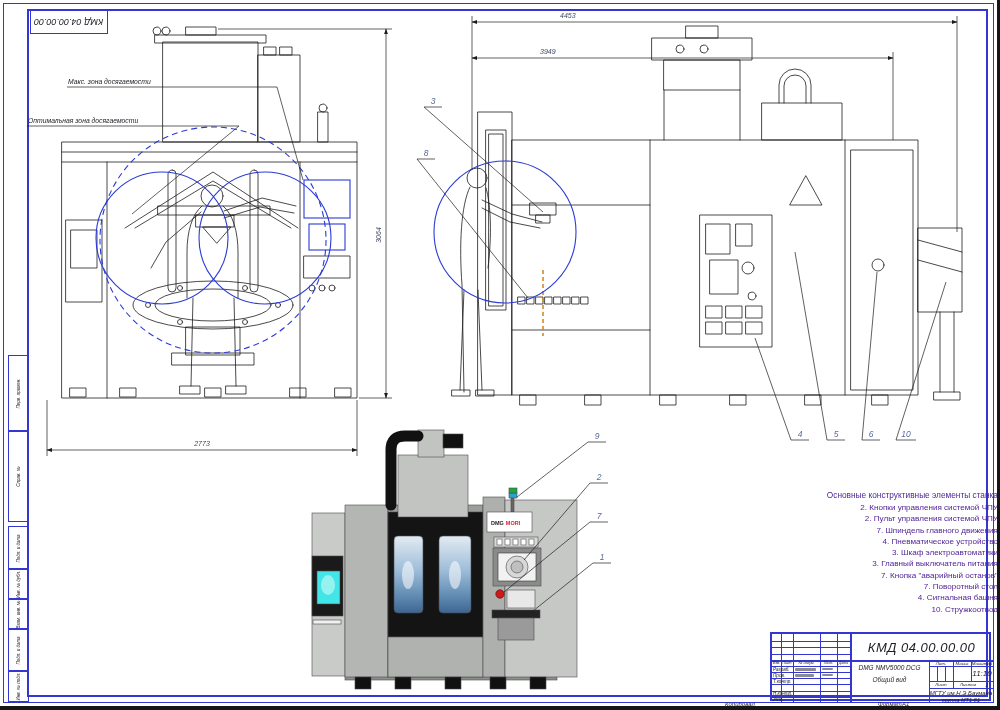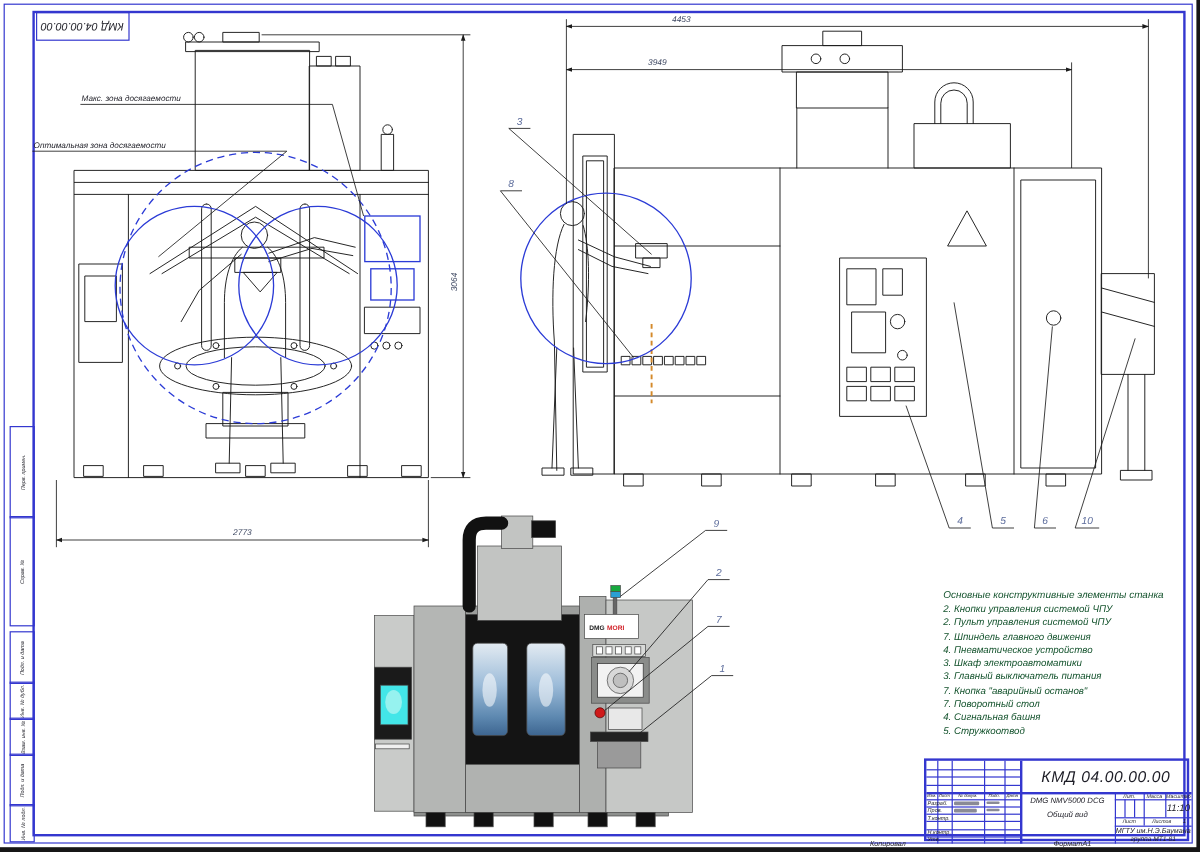--- a/index.html
+++ b/index.html
@@ -10,21 +10,21 @@
   .outer-frame{position:absolute;left:3px;top:3px;right:3px;bottom:3px;border:1px solid #3437cf;}
   .inner-frame{position:absolute;left:27px;top:9px;right:9px;bottom:9px;border:2px solid #3437cf;}
   
   .stamp{position:absolute;left:30px;top:10px;width:76px;height:22px;border:1px solid #3437cf;
          display:flex;align-items:center;justify-content:center;}
   .stamp span{transform:rotate(180deg);font-style:italic;font-size:9px;color:#23232b;white-space:nowrap;}
   
   .vcell{position:absolute;left:8px;width:19px;border:1px solid #3437cf;display:flex;align-items:center;justify-content:center;overflow:hidden;}
   .vcell span{transform:rotate(-90deg);font-size:4.5px;font-style:italic;color:#23232b;white-space:nowrap;}
   
-  .parts{position:absolute;left:786px;top:490px;width:212px;color:#14532d;font-style:italic;}
+  .parts{position:absolute;left:786px;top:490px;width:212px;color:#4c1d95;text-align:right;}
   .parts .pl-title{font-size:8.3px;margin-bottom:2px;}
   .parts .pl-item{font-size:8.1px;line-height:11.3px;white-space:nowrap;}
   
   .tb{position:absolute;left:770px;top:632px;width:221px;height:69px;border:2px solid #3437cf;box-sizing:border-box;}
   .tb .vl{position:absolute;width:1px;background:#3437cf;}
   .tb .hl{position:absolute;height:1px;background:#3437cf;}
   .tb .cell{position:absolute;display:flex;align-items:center;justify-content:center;color:#1d1d26;font-style:italic;white-space:nowrap;}
   .tb .lbl{font-size:4.4px;}
   .tb .rowlbl{justify-content:flex-start;padding-left:1px;font-size:4.6px;}
   .smudge{position:absolute;background:#8a8a96;border-radius:1px;}
@@ -334,21 +334,21 @@
     <div class="pl-title">Основные конструктивные элементы станка</div>
     <div class="pl-item">2. Кнопки управления системой ЧПУ</div>
     <div class="pl-item">2. Пульт управления системой ЧПУ</div>
     <div class="pl-item">7. Шпиндель главного движения</div>
     <div class="pl-item">4. Пневматическое устройство</div>
     <div class="pl-item">3. Шкаф электроавтоматики</div>
     <div class="pl-item">3. Главный выключатель питания</div>
     <div class="pl-item">7. Кнопка "аварийный останов"</div>
     <div class="pl-item">7. Поворотный стол</div>
     <div class="pl-item">4. Сигнальная башня</div>
-    <div class="pl-item">5. Стружкоотвод</div>
+    <div class="pl-item">10. Стружкоотвод</div>
   </div>
 
   <div class="tb">
     <div class="vl" style="left:9px;top:0;height:69px;"></div>
     <div class="vl" style="left:21px;top:0;height:69px;"></div>
     <div class="vl" style="left:48px;top:0;height:69px;"></div>
     <div class="vl" style="left:65px;top:0;height:69px;"></div>
     <div class="vl" style="left:78px;top:0;height:69px;width:2px;"></div>
     <div class="vl" style="left:157px;top:26px;height:43px;"></div>
     <div class="vl" style="left:165px;top:32px;height:15px;"></div>

